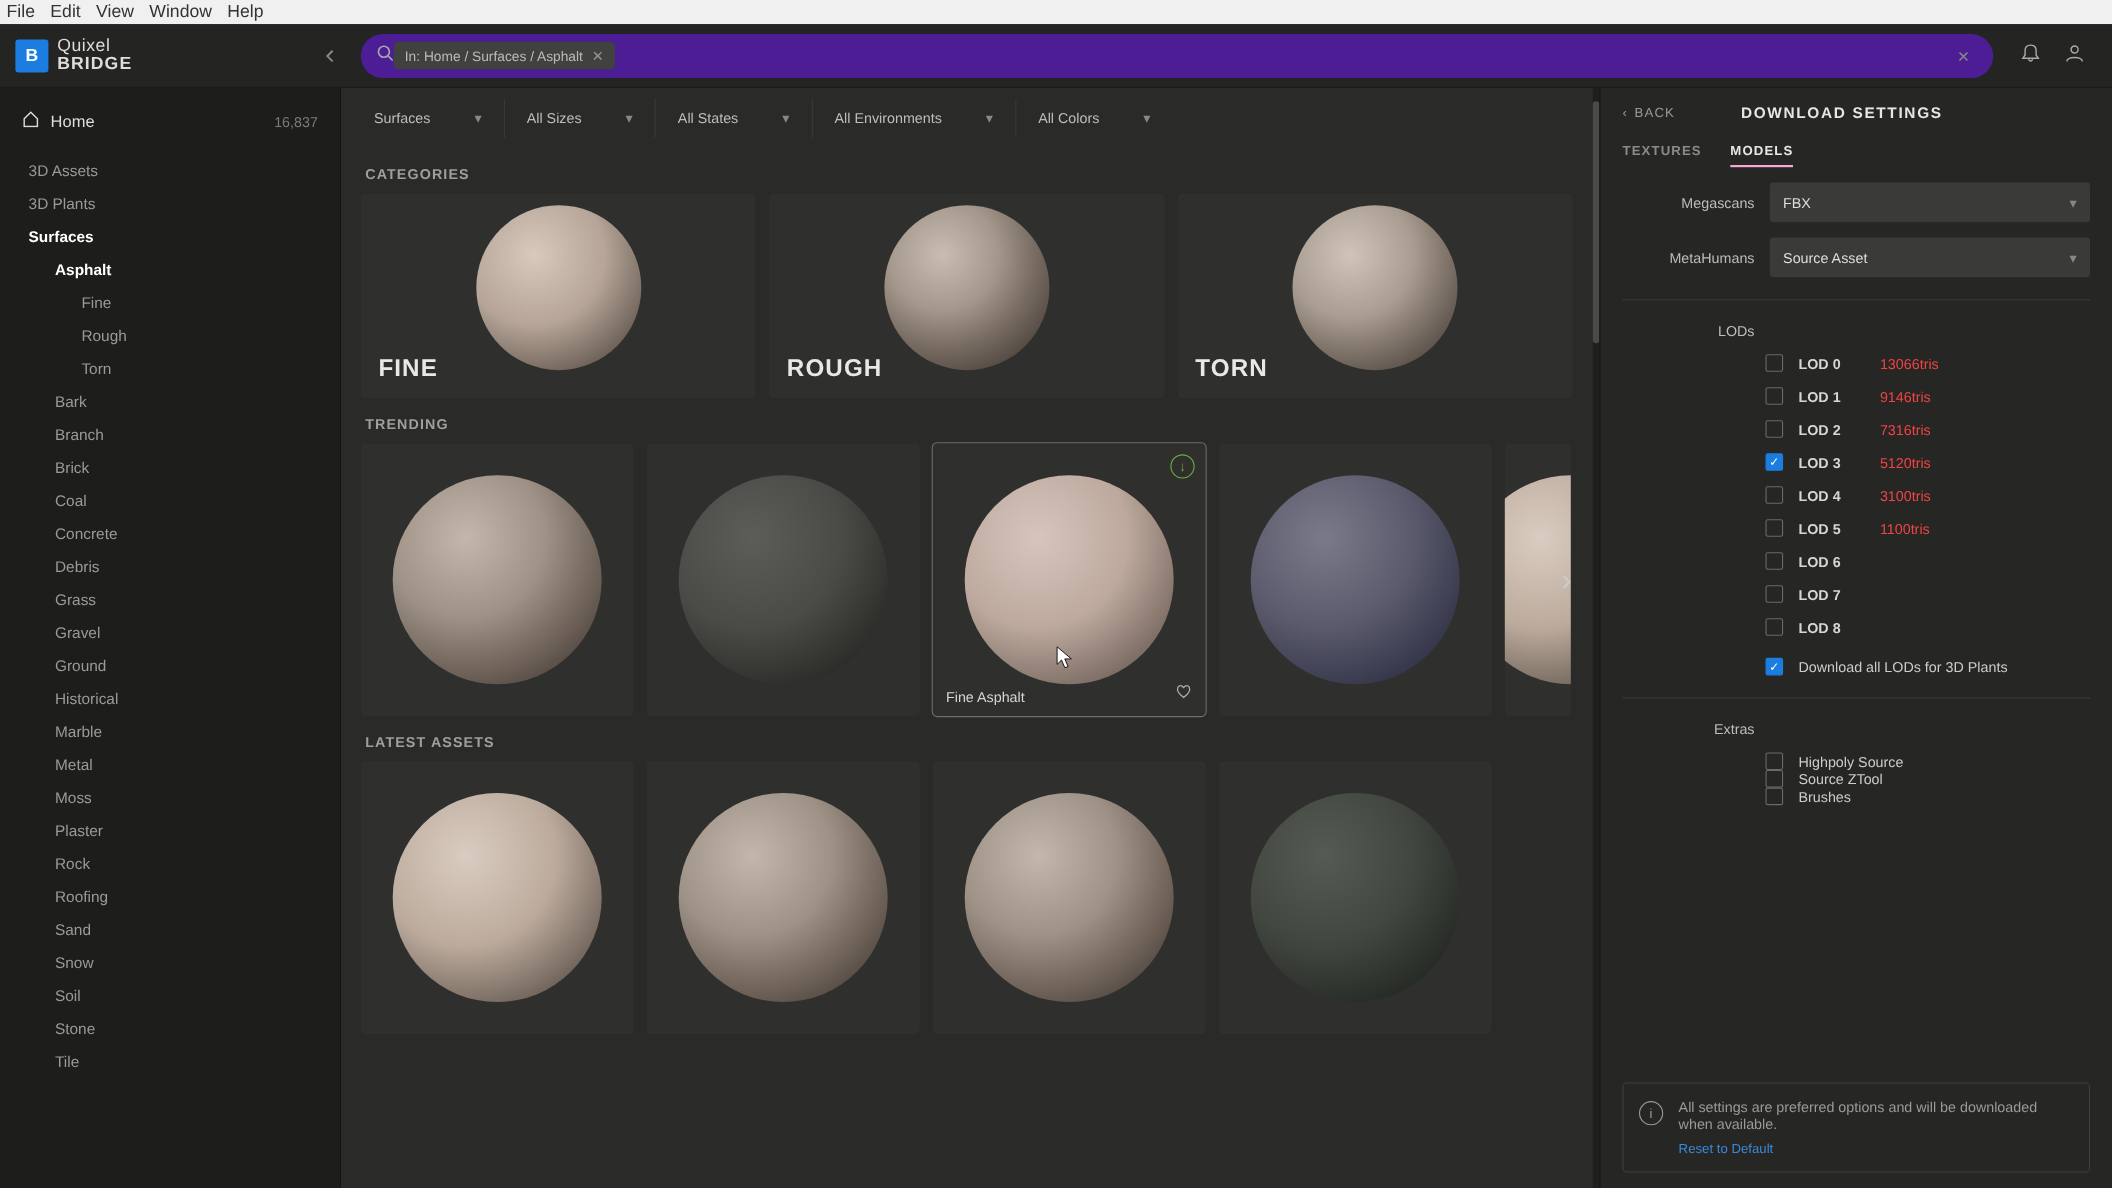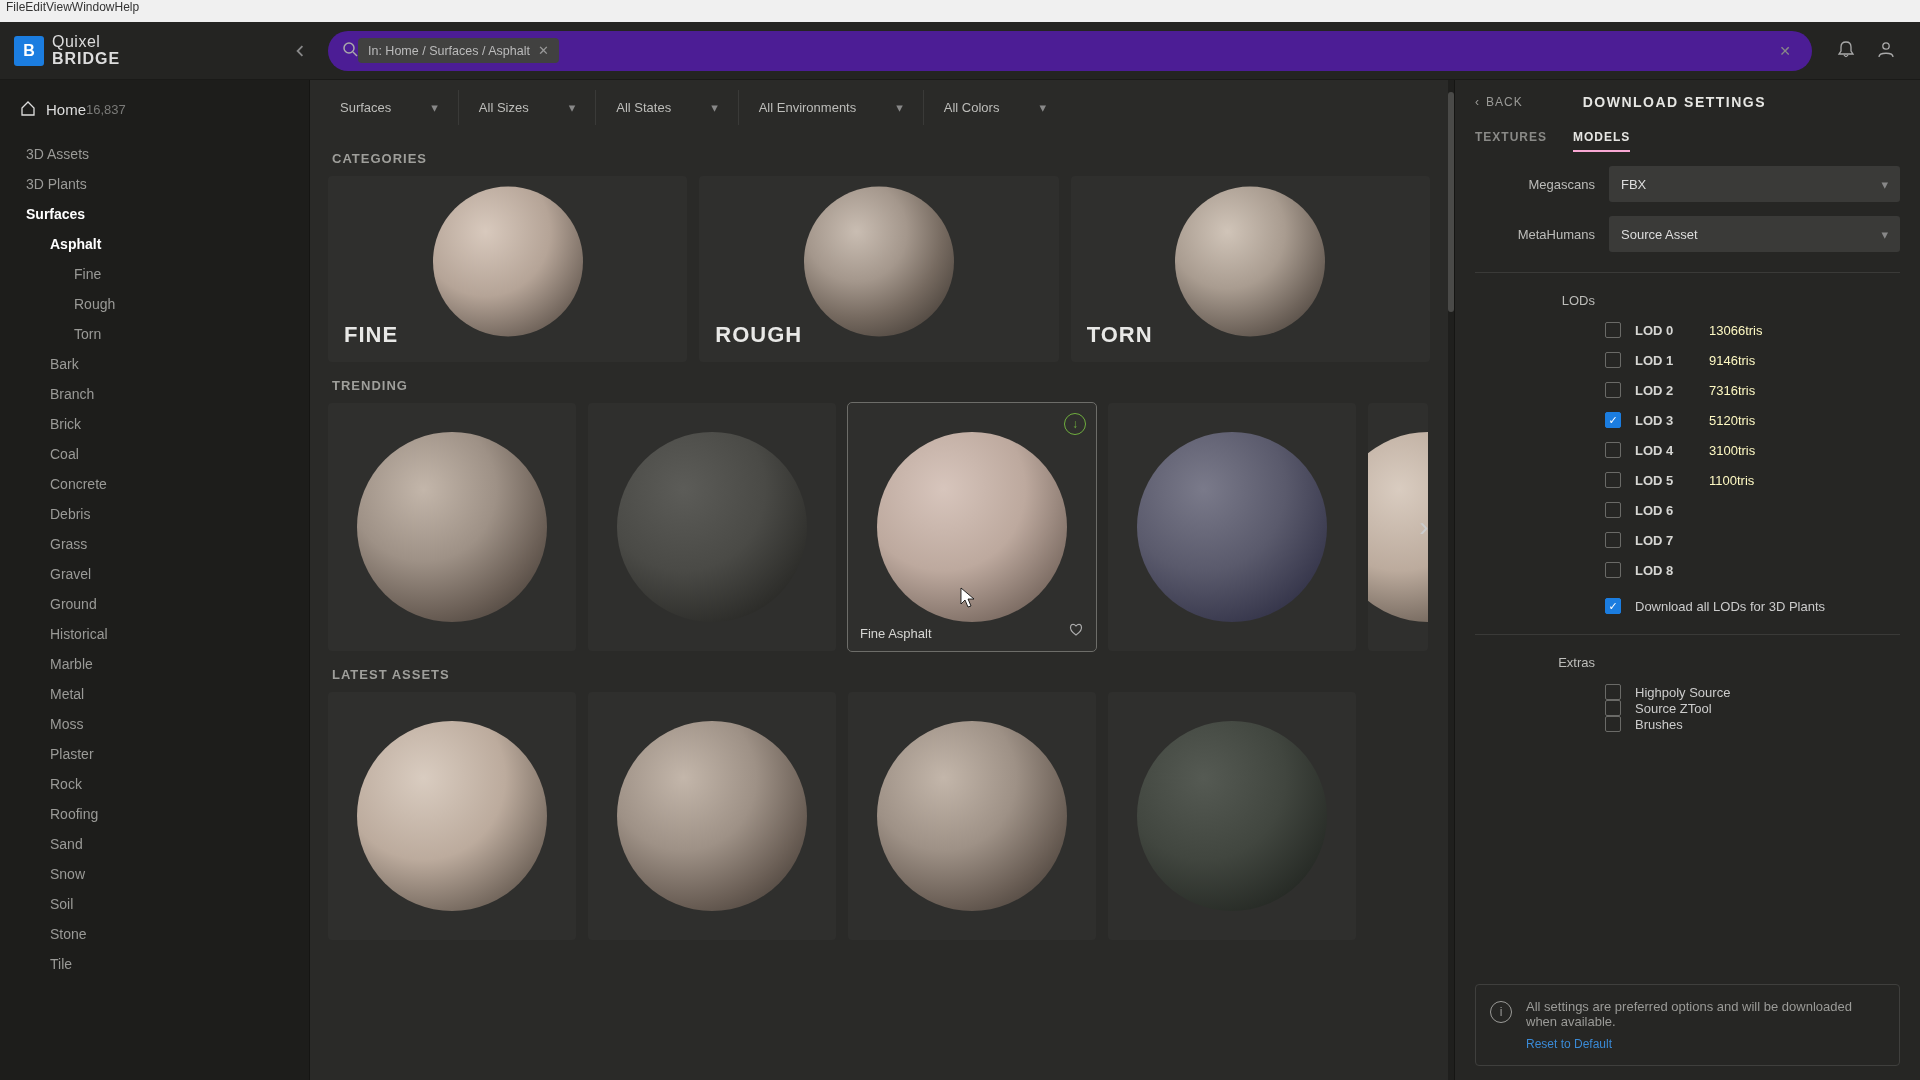--- a/index.html
+++ b/index.html
@@ -1,38 +1,38 @@
 <!DOCTYPE html>
 <html><head>
 <meta charset="utf-8">
 <style>
 * { margin:0; padding:0; box-sizing:border-box; font-family:Arial,Helvetica,sans-serif; }
 body { background:#2a2a28; color:#ccc; width:1920px; height:1080px; overflow:hidden; display:flex; flex-direction:column; }
-.menubar { background:#f0f0f0; height:22px; display:flex; align-items:flex-start; padding:0 6px; font-size:12px; color:#333; }
+.menubar { background:#f0f0f0; height:22px; display:flex; align-items:center; padding:0 6px; gap:14px; font-size:16px; color:#333; }
 .menubar span { cursor:default; }
 .topbar { height:58px; background:#242422; display:flex; align-items:center; padding:0 14px; gap:14px; border-bottom:1px solid #1a1a18; }
 .logo-box { width:30px; height:30px; background:#1b7de0; display:flex; align-items:center; justify-content:center; border-radius:3px; color:#fff; font-weight:bold; font-size:16px; }
 .brand { line-height:1.05; font-size:16px; color:#ddd; }
 .brand .b1{ font-weight:400; letter-spacing:0.5px;}
 .brand .b2{ font-weight:700; letter-spacing:1px;}
 .back-btn { width:28px; height:28px; display:flex; align-items:center; justify-content:center; color:#888; cursor:pointer; margin-left:auto; margin-right:0; }
 .top-left-group{ display:flex; align-items:center; gap:8px; width:300px;}
 .searchbar { flex:1; background:#4c1d95; height:40px; border-radius:20px; display:flex; align-items:center; padding:0 14px; }
 .search-ic { color:#aaa; }
 .search-chip { background:#414140; color:#bbb; font-size:12.5px; padding:5px 10px; border-radius:4px; display:flex; align-items:center; gap:8px; }
 .chip-x { color:#999; cursor:pointer; font-size:13px; }
 .clear-x { margin-left:auto; color:#888; width:26px; height:26px; border-radius:50%; display:flex; align-items:center; justify-content:center; cursor:pointer; font-size:14px; }
 .top-icons { display:flex; align-items:center; gap:20px; padding:0 10px; color:#aaa; }
 .top-icons svg { cursor:pointer; }
 
 .main { flex:1; display:flex; min-height:0; }
 
 
 .sidebar { width:310px; background:#1d1d1b; display:flex; flex-direction:column; padding-top:6px; border-right:1px solid #151513;}
-.side-home { display:flex; align-items:center; padding:14px 20px; color:#ddd; font-size:15px; cursor:pointer;}
+.side-home { display:flex; align-items:center; justify-content:space-between; padding:14px 20px; color:#ddd; font-size:15px; cursor:pointer;}
 .side-home .hl { display:flex; align-items:center; gap:10px;}
 .count { color:#7a7a78; font-size:13px; }
 .tree { padding:6px 0 0 26px; overflow:auto; font-size:14px;}
 .tree-item { padding:7px 0 7px 16px; color:#9a9a97; cursor:pointer; }
 .tree-item.active { color:#fff; font-weight:600; }
 
 
 .content-wrap { flex:1; display:flex; min-width:0;}
 .content { flex:1; overflow:auto; padding:0 10px 30px 10px;}
 .filters { display:flex; gap:0; padding:10px 0; }
@@ -79,21 +79,21 @@
 .setting-row { display:flex; align-items:center; gap:14px; }
 .setting-label { width:120px; text-align:right; font-size:13px; color:#bdbdba;}
 .select { flex:1; background:#3a3a38; height:36px; border-radius:3px; display:flex; align-items:center; padding:0 12px; color:#ddd; font-size:13px; cursor:pointer; justify-content:space-between;}
 .section-label-sm { text-align:right; font-size:13px; color:#bdbdba; }
 .lod-list { display:flex; flex-direction:column; gap:14px; padding-left:130px;}
 .lod-row { display:flex; align-items:center; gap:14px; font-size:13px;}
 .cb { width:16px;height:16px;border:1.5px solid #6a6a67; border-radius:2px; display:flex;align-items:center;justify-content:center; cursor:pointer;}
 .cb.checked{ background:#1b7de0; border-color:#1b7de0;}
 .cb.checked::after{content:"✓"; color:#fff; font-size:11px;}
 .lod-name{ width:60px; color:#d6d6d3; font-weight:600;}
-.lod-tris{ color:#fef9c3;}
+.lod-tris{ color:#ef4444;}
 .extras { display:flex; flex-direction:column; padding-left:130px;}
 .info-box { border:1px solid #3f3f3d; border-radius:4px; padding:14px; display:flex; gap:14px; font-size:13px; color:#9a9a97; margin-top:auto;}
 .info-ic { width:22px;height:22px;border:1.5px solid #9a9a97;border-radius:50%;display:flex;align-items:center;justify-content:center;color:#9a9a97; flex-shrink:0; font-size:12px; margin-top:2px;}
 .reset { color:#3a8ad6; font-size:12px; cursor:pointer; margin-top:8px;}
 .divider { height:1px; background:#3a3a38; margin:6px 0;}
 
 .cursor{ position:absolute; width:18px;height:22px; pointer-events:none;}
 </style>
 </head>
 <body>

